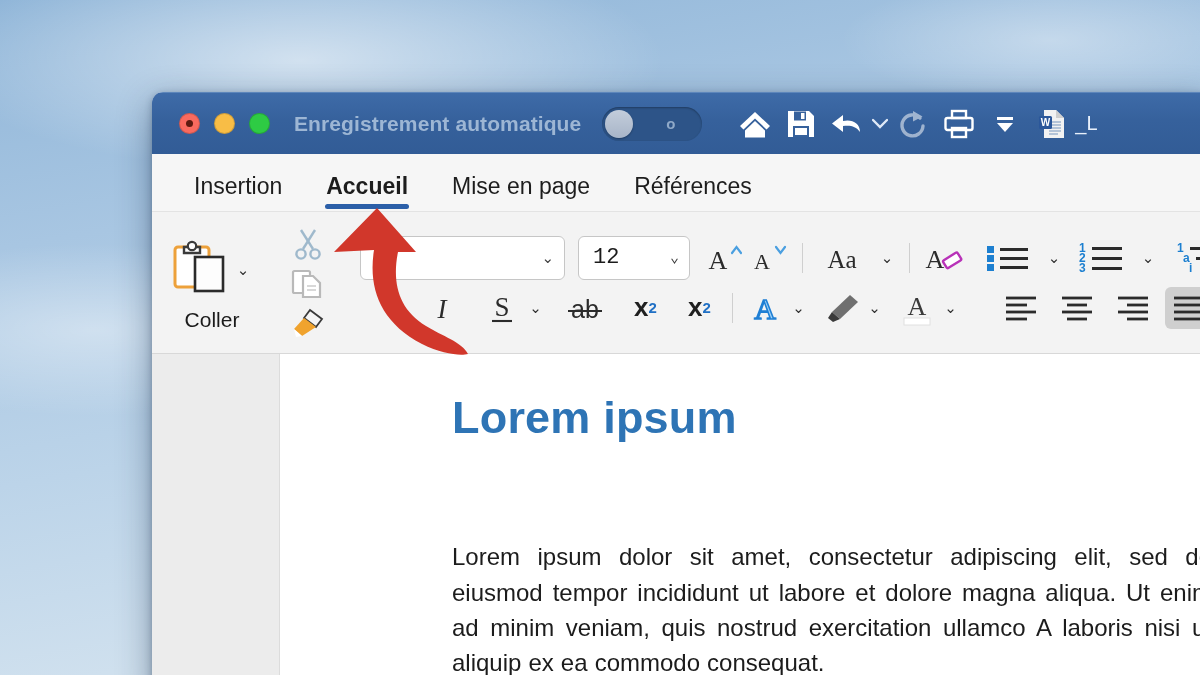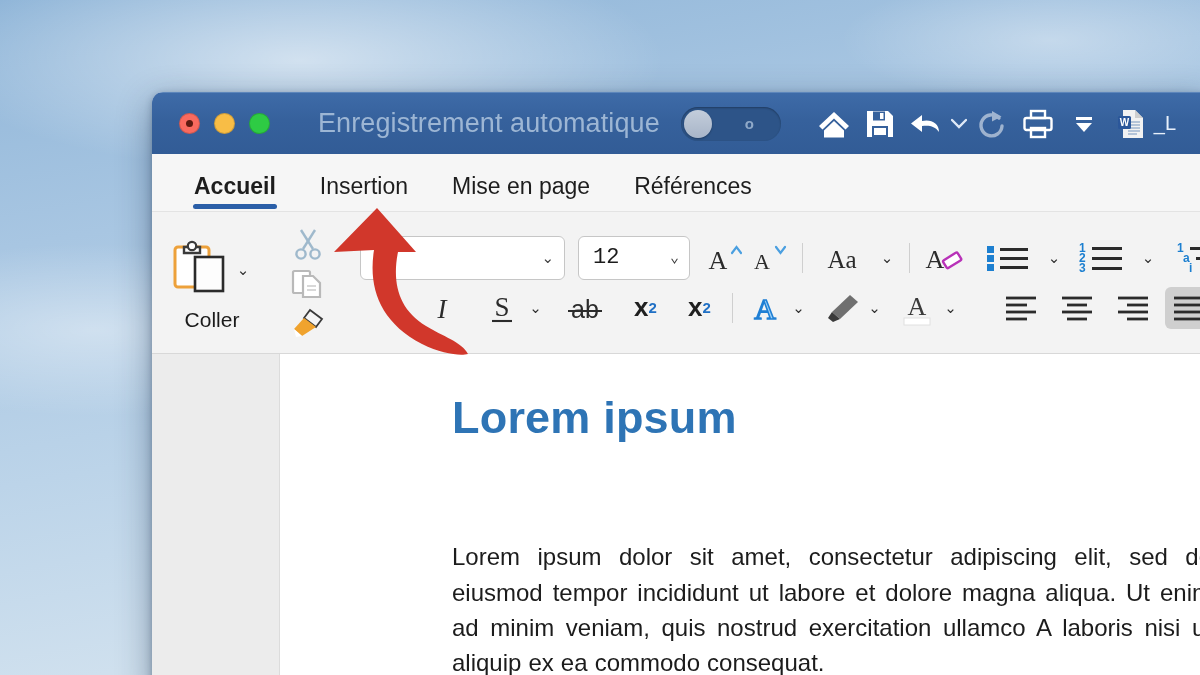--- a/index.html
+++ b/index.html
@@ -48,25 +48,26 @@
   .dot.red    { background: #f96a5f; box-shadow: inset 0 0 0 1px rgba(0,0,0,.17); }
   .dot.yellow { background: #f8bd46; box-shadow: inset 0 0 0 1px rgba(0,0,0,.17); }
   .dot.green  { background: #2ecb44; box-shadow: inset 0 0 0 1px rgba(0,0,0,.17); }
   .dot.red::after {
     content: ""; position: absolute; left: 50%; top: 50%;
     width: 7px; height: 7px; margin: -3.5px 0 0 -3.5px;
     border-radius: 50%; background: #5e1a10;
   }
 
   .autosave-label {
-    margin-left: 48px;
+    margin-left: 24px;
     color: #9db6d4;
-    font-size: 27px;
+    font-size: 21px;
     letter-spacing: .1px;
     white-space: nowrap;
+    font-weight: bold;
   }
   .toggle {
     margin-left: 21px;
     width: 100px; height: 34px; border-radius: 17px;
     background: #2d5488;
     box-shadow: inset 0 1px 2px rgba(0,0,0,.30);
     display: flex; align-items: center; position: relative;
     flex: 0 0 auto;
   }
   .toggle .knob {
@@ -309,22 +310,22 @@
             <rect x="1" y="7" width="13" height="13" rx="1.6" fill="#2b579a"></rect>
             <text x="7.5" y="17" font-size="10" font-weight="bold" fill="#fff" text-anchor="middle" font-family="Liberation Sans, sans-serif">W</text>
           </svg>
           <span>_L</span>
         </span>
 
       </div>
     </div>
 
     <div class="tabs">
+      <div class="tab"><span>Insertion</span></div>
       <div class="tab active"><span>Accueil</span></div>
-      <div class="tab"><span>Insertion</span></div>
       <div class="tab"><span>Mise en page</span></div>
       <div class="tab"><span>Références</span></div>
     </div>
 
     <div class="ribbon">
 
       <div class="grp paste-grp">
         <div class="paste-row">
           <span>
             <svg width="62" height="58" viewBox="0 0 62 58">

